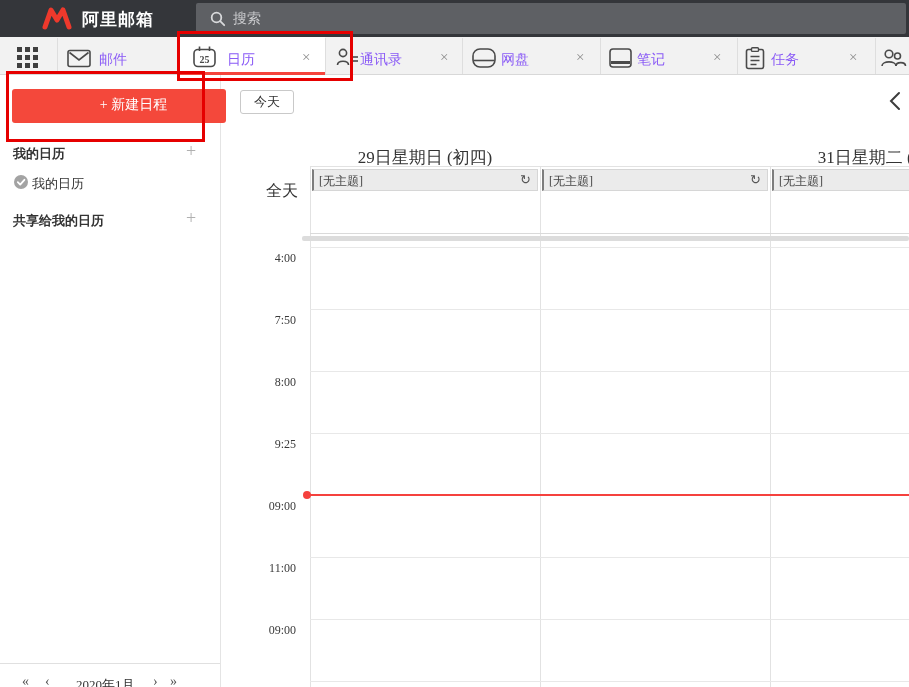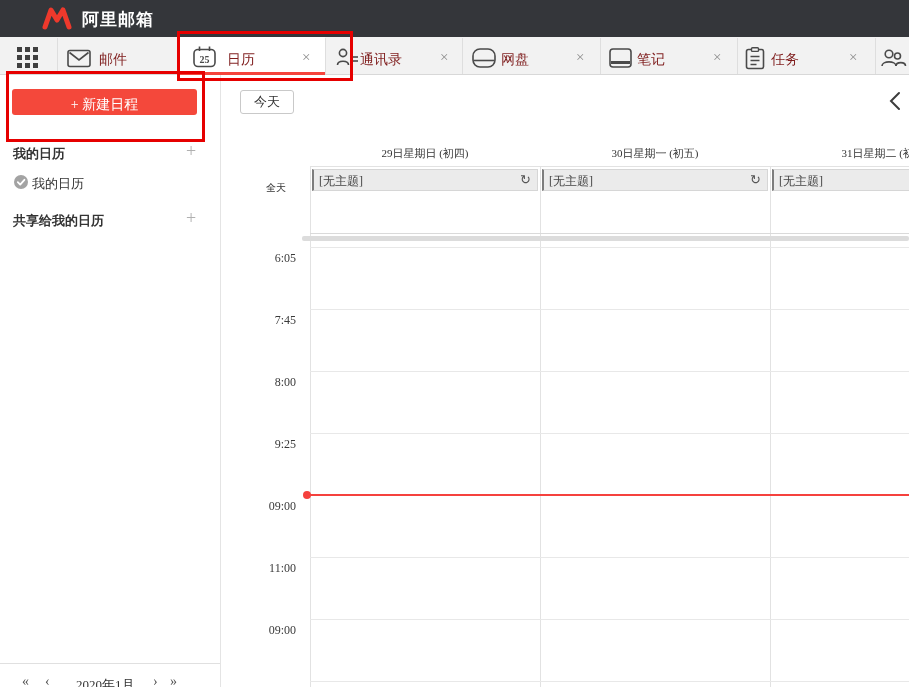--- a/index.html
+++ b/index.html
@@ -7,37 +7,37 @@
        font-family:Liberation Serif, serif;background:#fff;}
   .abs{position:absolute;}
   
   .topbar{left:0;top:0;width:909px;height:37px;background:#34363a;}
   .brand{left:82px;top:8px;color:#fff;font-size:17px;font-weight:600;letter-spacing:1px;}
   .search{left:196px;top:3px;width:710px;height:31px;background:#5e6064;border-radius:2px;}
   .search-ph{left:37px;top:7px;color:#c9cacd;font-size:14px;}
   
   .tabbar{left:0;top:37px;width:909px;height:37px;background:#f2f2f2;border-bottom:1px solid #d8d8d8;}
   .tabdiv{width:1px;top:38px;height:36px;background:#dedede;}
-  .tablabel{font-size:14px;color:#7f1d1d;top:51px;}
+  .tablabel{font-size:14px;color:#8b5cf6;top:51px;}
   .tabclose{font-size:15px;color:#8c8c8c;top:49px;cursor:pointer;}
   .activetab{left:178px;top:37px;width:147px;height:38px;background:#fff;
              border-bottom:3px solid #f5443c;box-sizing:border-box;}
   
   .side-border{left:220px;top:75px;width:1px;height:612px;background:#e4e4e4;}
-  .newbtn{left:12px;top:89px;width:185px;height:26px;background:#f4483b;border-radius:3px;
-          color:#fff;font-size:14px;text-align:center;line-height:31px;cursor:pointer;}
+  .newbtn{left:12px;top:89px;width:185px;height:34px;background:#f4483b;border-radius:3px;
+          color:#fff;font-size:14px;text-align:center;line-height:31px;cursor:pointer;padding-left:29px;}
   .sechead{font-size:13px;font-weight:bold;color:#333;}
   .plus{font-size:18px;color:#b0b0b0;cursor:pointer;}
   .sideitem{font-size:13px;color:#333;}
   .footline{left:0;top:663px;width:220px;height:1px;background:#e0e0e0;}
   .navglyph{font-size:14px;color:#555;cursor:pointer;}
   
   .todaybtn{left:240px;top:90px;width:54px;height:24px;border:1px solid #c9c9c9;border-radius:3px;
             box-sizing:border-box;text-align:center;line-height:22px;font-size:13px;color:#333;cursor:pointer;background:#fff;}
-  .dayhead{width:230px;top:146px;text-align:center;font-size:11px;color:#333;}
+  .dayhead{width:230px;top:146px;text-align:center;font-size:17px;color:#333;}
   .hline{height:1px;background:#e8e8e8;left:310px;width:599px;}
   .vline{width:1px;background:#e2e2e2;top:166px;height:521px;}
   .hourlbl{width:46px;text-align:right;font-size:12px;color:#3a3a3a;left:250px;}
   .chip{height:22px;background:#ebebeb;border:1px solid #d6d6d6;border-left:2px solid #7d7d7d;
         box-sizing:border-box;cursor:pointer;}
   .chiptitle{position:absolute;left:5px;top:3px;font-size:12px;color:#444;}
   .chiprepeat{position:absolute;right:6px;top:2px;font-size:13px;color:#555;}
   .strip{left:302px;top:236px;width:607px;height:5px;background:#dcdcdc;border-radius:2px;}
   .redline{left:310px;top:494px;width:599px;height:2px;background:#f5413d;}
   .reddot{left:303px;top:491px;width:8px;height:8px;border-radius:50%;background:#f5413d;}
@@ -47,20 +47,27 @@
 </head>
 <body>
 
 <div id="app">
 
   <div class="abs topbar"></div>
   <svg class="abs" style="left:40px;top:6px;" width="34" height="25" viewBox="0 0 32 25">
     <path d="M4 21 L10 4 L16 14 L22 4 L28 21" fill="none" stroke="#ee392c" stroke-width="5" stroke-linejoin="round" stroke-linecap="round"></path>
   </svg>
   <span class="abs brand">阿里邮箱</span>
+  <div class="abs search">
+    <svg class="abs" style="left:14px;top:8px;" width="16" height="16" viewBox="0 0 16 16">
+      <circle cx="6.5" cy="6.5" r="4.8" fill="none" stroke="#d8d9db" stroke-width="1.8"></circle>
+      <line x1="10.2" y1="10.2" x2="14.2" y2="14.2" stroke="#d8d9db" stroke-width="1.8" stroke-linecap="round"></line>
+    </svg>
+    <span class="abs search-ph">搜索</span>
+  </div>
 
   <div class="abs tabbar"></div>
   <svg class="abs" style="left:17px;top:47px;" width="21" height="21" viewBox="0 0 21 21">
     <g fill="#3f3f3f">
       <rect x="0" y="0" width="5" height="5"></rect>
         <rect x="8" y="0" width="5" height="5"></rect>
         <rect x="16" y="0" width="5" height="5"></rect>
       <rect x="0" y="8" width="5" height="5"></rect>
         <rect x="8" y="8" width="5" height="5"></rect>
         <rect x="16" y="8" width="5" height="5"></rect>
@@ -158,25 +165,24 @@
   <span class="abs" style="left:76px;top:676px;font-size:13px;color:#333;">2020年1月</span>
   <span class="abs navglyph" style="left:153px;top:674px;">›</span>
   <span class="abs navglyph" style="left:170px;top:674px;">»</span>
 
   <div class="abs todaybtn">今天</div>
   <svg class="abs" style="left:888px;top:91px;" width="14" height="20" viewBox="0 0 14 20">
     <path d="M11 2 L3 10 L11 18" fill="none" stroke="#3c3c3c" stroke-width="2" stroke-linecap="round"></path>
   </svg>
 
   <div class="abs dayhead" style="left:310px;">29日星期日 (初四)</div>
-  <div class="abs dayhead" style="left:540px;">30日星期一 (初五)</div>
   <div class="abs dayhead" style="left:770px;">31日星期二 (初六)</div>
 
   <div class="abs" style="left:310px;top:166px;width:599px;height:1px;background:#e2e2e2;"></div>
-  <span class="abs" style="left:266px;top:181px;font-size:10px;color:#333;">全天</span>
+  <span class="abs" style="left:266px;top:181px;font-size:16px;color:#333;">全天</span>
 
   <div class="abs vline" style="left:310px;"></div>
   <div class="abs vline" style="left:540px;"></div>
   <div class="abs vline" style="left:770px;"></div>
 
   <div class="abs chip" style="left:312px;top:169px;width:226px;">
     <span class="chiptitle">[无主题]</span>
     <span class="chiprepeat">↻</span>
   </div>
   <div class="abs chip" style="left:542px;top:169px;width:226px;">
@@ -193,22 +199,22 @@
 
   <div class="abs hline" style="top:247px;"></div>
   <div class="abs hline" style="top:309px;"></div>
   <div class="abs hline" style="top:371px;"></div>
   <div class="abs hline" style="top:433px;"></div>
   <div class="abs hline" style="top:495px;"></div>
   <div class="abs hline" style="top:557px;"></div>
   <div class="abs hline" style="top:619px;"></div>
   <div class="abs hline" style="top:681px;"></div>
 
-  <div class="abs hourlbl" style="top:251px;">6:05</div>
-  <div class="abs hourlbl" style="top:313px;">7:45</div>
+  <div class="abs hourlbl" style="top:251px;">4:00</div>
+  <div class="abs hourlbl" style="top:313px;">7:50</div>
   <div class="abs hourlbl" style="top:375px;">8:00</div>
   <div class="abs hourlbl" style="top:437px;">9:25</div>
   <div class="abs hourlbl" style="top:499px;">09:00</div>
   <div class="abs hourlbl" style="top:561px;">11:00</div>
   <div class="abs hourlbl" style="top:623px;">09:00</div>
   <div class="abs hourlbl" style="top:685px;">13:00</div>
 
   <div class="abs redline"></div>
   <div class="abs reddot"></div>
 

